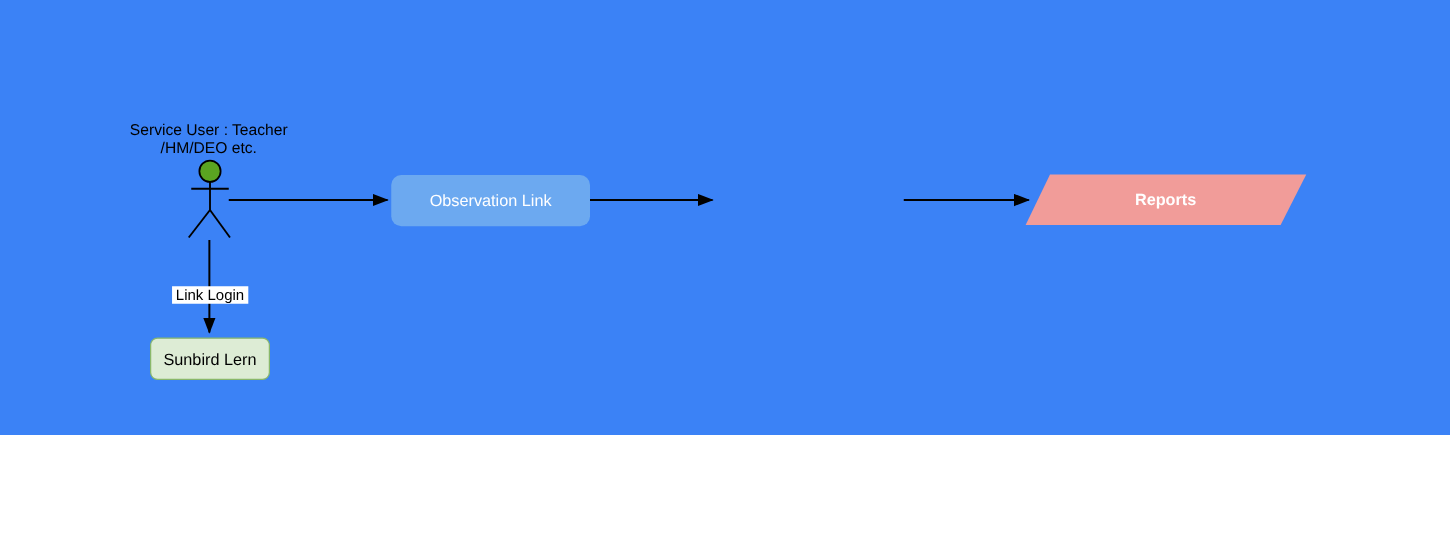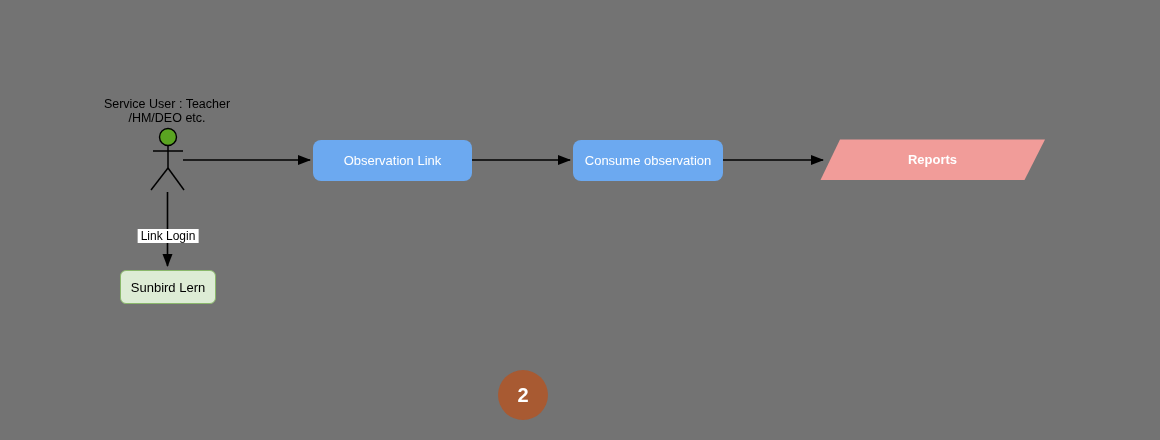--- a/index.html
+++ b/index.html
@@ -1,21 +1,21 @@
 <!DOCTYPE html>
 <html><head>
 <meta charset="utf-8">
 <style>
   * { margin: 0; padding: 0; box-sizing: border-box; }
   html, body { background: #ffffff; }
   .canvas {
     position: relative;
     width: 1160px;
-    height: 440px;
-    background: #737373;
+    height: 348px;
+    background: #3b82f6;
     font-family: "Liberation Sans", sans-serif;
     overflow: hidden;
   }
   svg.layer { position: absolute; left: 0; top: 0; }
   .node {
     position: absolute;
     display: flex;
     align-items: center;
     justify-content: center;
     font-size: 13px;
@@ -109,21 +109,20 @@
     <polygon points="840,139.5 1045,139.5 1024.5,180 820.5,180" fill="#f19c99"></polygon>
   </svg>
 
   <div class="actor-label">
     <div>Service User : Teacher</div>
     <div>/HM/DEO etc.</div>
   </div>
 
   <div class="node node-blue node-observation">Observation Link</div>
 
-  <div class="node node-blue node-consume">Consume observation</div>
 
   <div class="reports-label">Reports</div>
 
   <div class="edge-label">Link Login</div>
 
   <div class="node node-sunbird">Sunbird Lern</div>
 
   <div class="badge">2</div>
 
 </div>

